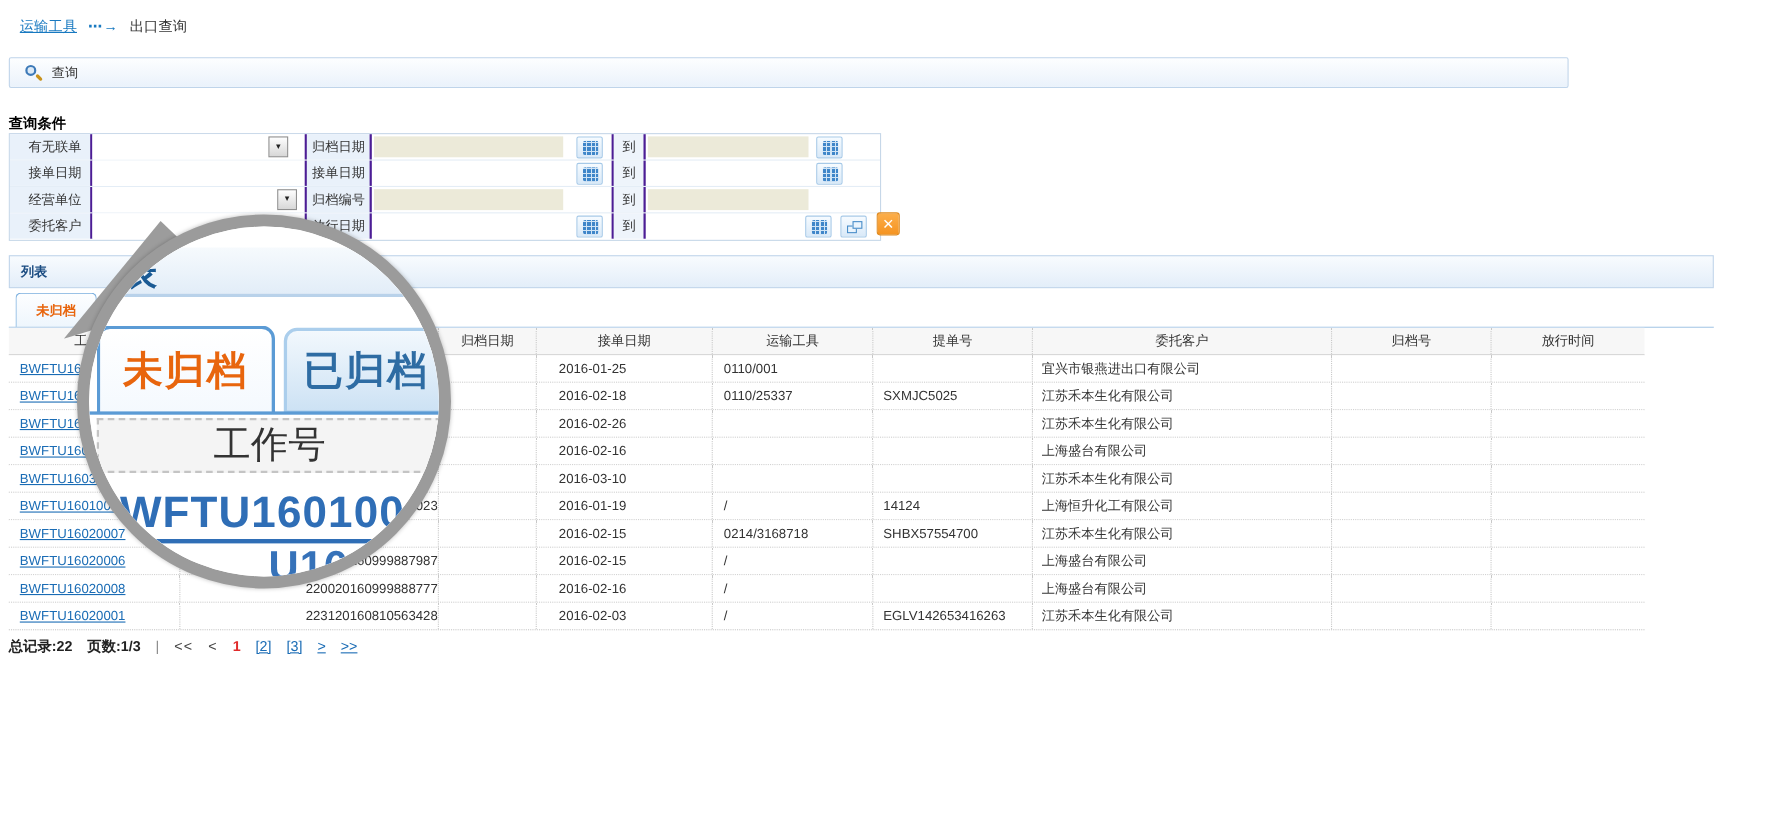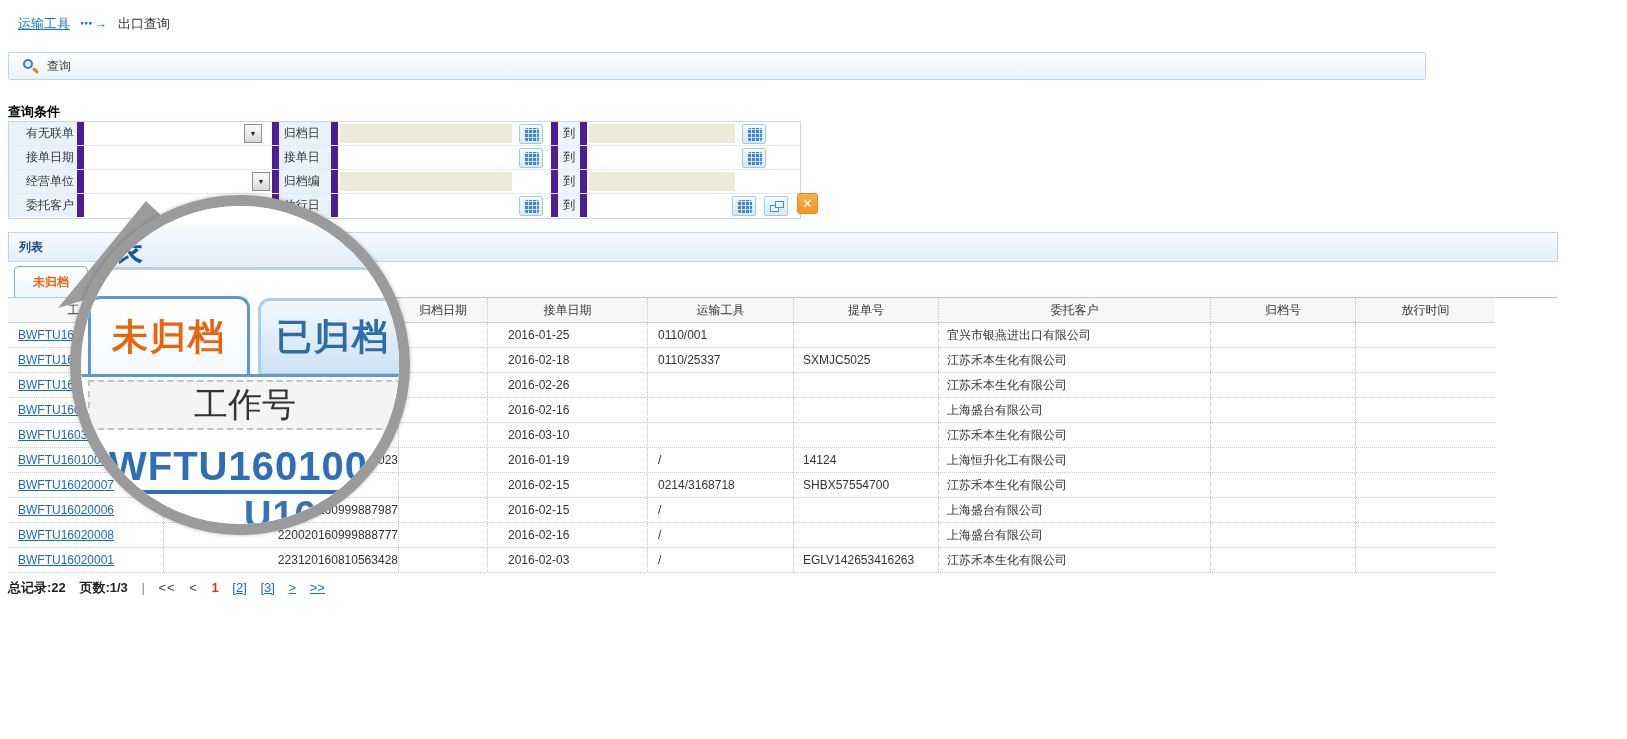--- a/index.html
+++ b/index.html
@@ -22,21 +22,21 @@
   .mag-ico .handle { position:absolute; left:9px; top:10px; width:7px; height:3px; background:#c8921c; border-radius:2px; transform:rotate(45deg); }
   .toolbar .lbl { position:absolute; left:38px; top:0; line-height:27px; color:#333; }
 
   
   .sec-title { position:absolute; left:8px; top:103px; font-weight:bold; font-size:13px; color:#000; }
 
   
   .qform { position:absolute; left:8px; top:121px; width:793px; border:1px solid #c6d7e8; background:#fff; }
   .qrow { display:flex; height:24px; border-bottom:1px solid #e4edf6; }
   .qrow:last-child { border-bottom:none; }
-  .qc { position:relative; height:23px; border-right:7px solid #4c1d95; }
+  .qc { position:relative; height:23px; border-right:2px solid #4c1d95; }
   .qc:last-child { border-right:none; }
   .qc.lab1 { width:75px; background:#e9f1fa; line-height:23px; padding-left:17px; color:#333; }
   .qc.f1 { width:195px; background:#fff; }
   .qc.lab2 { width:59px; background:#e9f1fa; line-height:23px; padding-left:5px; color:#333; }
   .qc.f2 { width:221px; }
   .qc.to { width:29px; background:#eef4fb; text-align:center; line-height:23px; }
   .qc.f3 { width:213px; }
   .inp { position:absolute; top:2px; height:19px; background:#fff; }
   .inp.beige { background:#ecead9; }
   .selbtn { position:absolute; top:2px; left:160px; width:18px; height:19px;

